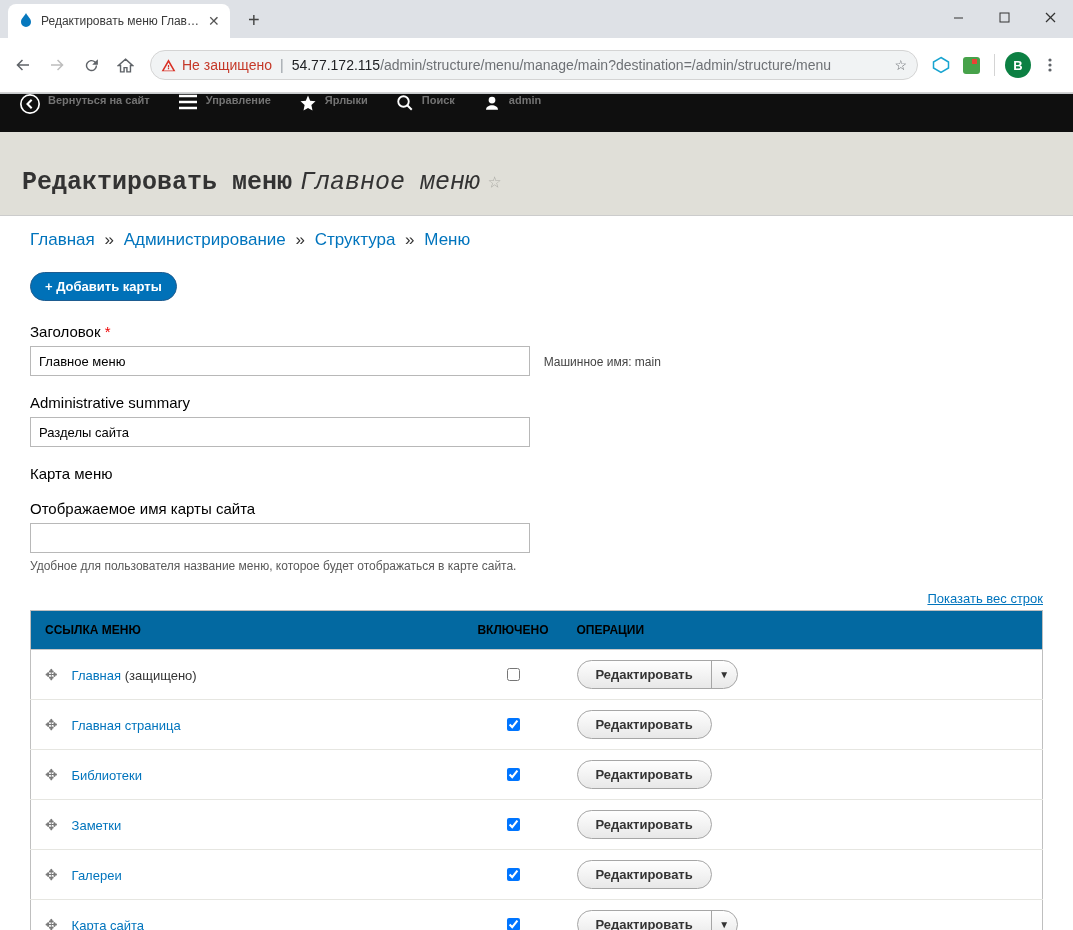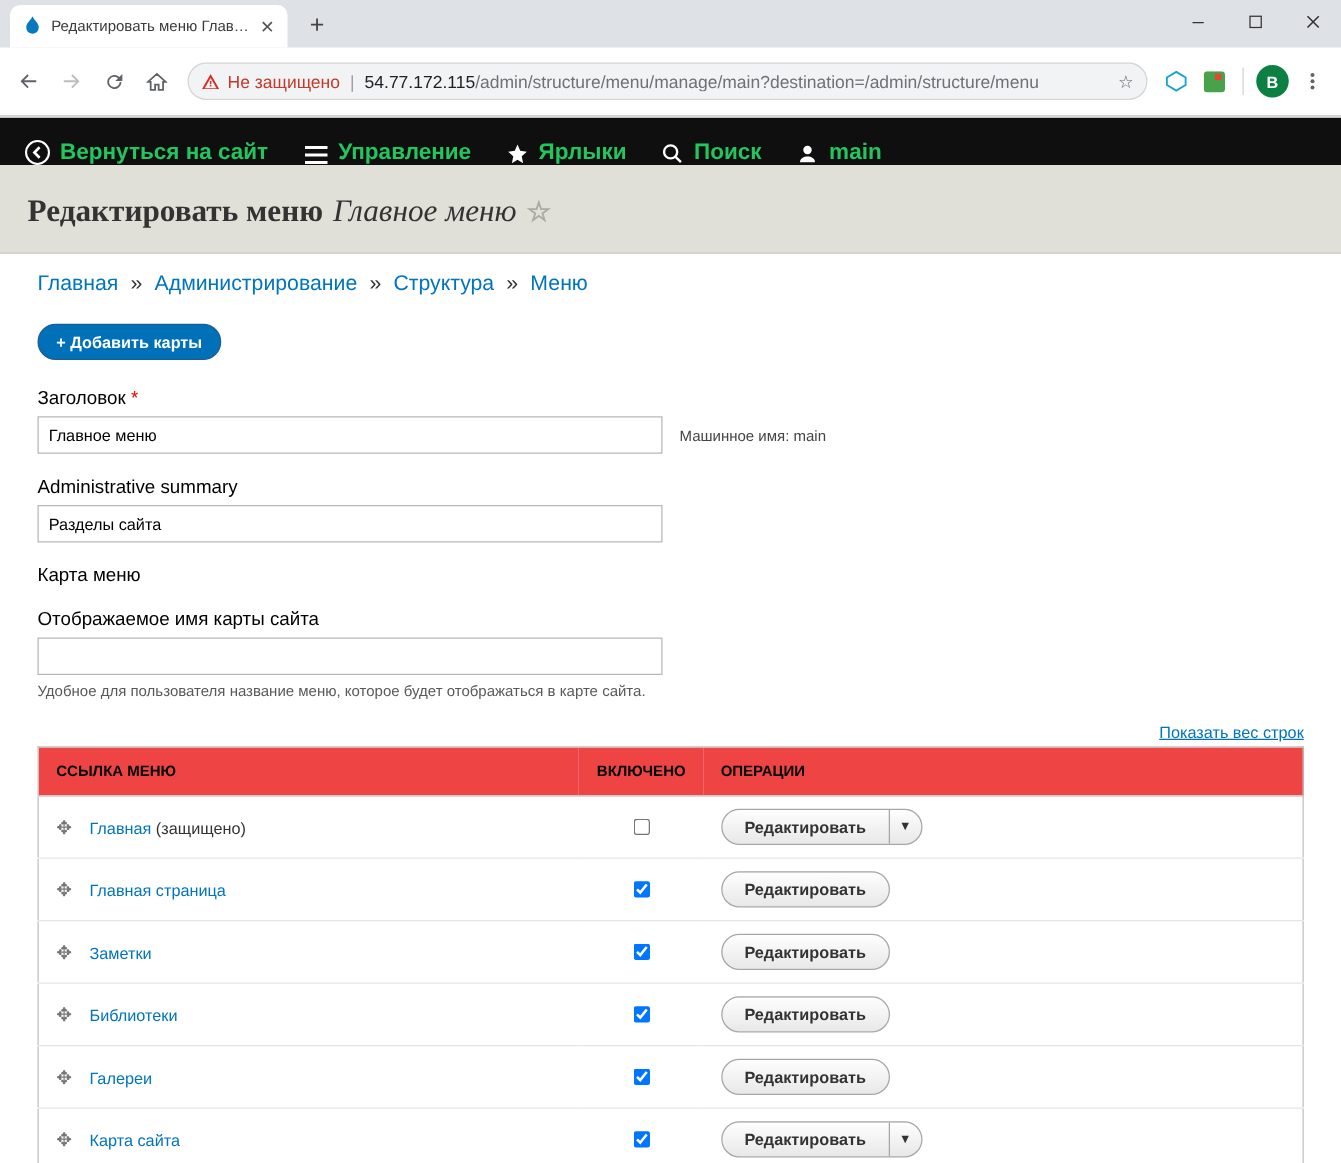--- a/index.html
+++ b/index.html
@@ -25,26 +25,26 @@
   .url-box .sep { color:#9aa0a6; }
   .url-box .dark { color:#202124; }
   .url-box .light { color:#6e7175; }
   .url-box .star { color:#5f6368; }
   .ext-icon { width:26px; height:26px; display:flex; align-items:center; justify-content:center; border-radius:50%;}
   .avatar { width:26px; height:26px; border-radius:50%; background:#0c8043; color:#fff; display:flex; align-items:center; justify-content:center; font-size:13px; font-weight:bold;}
   .vdiv { width:1px; height:22px; background:#d4d4d4; margin:0 6px;}
 
   
   .admin-toolbar { background:#0f0f0f; height:38px; display:flex; align-items:center; padding:0 6px; }
-  .admin-item { display:flex; align-items:flex-end; gap:8px; padding:0 14px; height:100%; color:#22c55e; font-weight:bold; font-size:18px; cursor:pointer;}
+  .admin-item { display:flex; align-items:flex-start; gap:8px; padding:0 14px; height:100%; color:#737373; font-weight:bold; font-size:11px; cursor:pointer;}
   .icon { display:inline-flex; }
 
   
   .page-header-region { background:#e0dfd8; padding:24px 22px 18px; border-bottom:1px solid #ccc;}
-  .page-title { font-family: Liberation Serif, serif; font-weight:bold; font-size:25px; color:#333; display:flex; align-items:center; gap:8px;}
+  .page-title { font-family: Liberation Mono, monospace; font-weight:bold; font-size:25px; color:#333; display:flex; gap:8px;margin-top:12px;}
   .page-title .emph { font-style:italic; font-weight:normal; }
   .page-title .star-o { color:#ababa5; font-size:22px; }
 
   
   .content { padding:14px 30px 28px; font-size:13px; }
   .breadcrumbs { font-size:17px; margin-bottom:22px;}
   .breadcrumbs a { color:#0074bd; text-decoration:none;}
   .breadcrumbs .sep { color:#333; margin:0 5px;}
 
   .btn-blue { display:inline-block; background:#0071b8; color:#fff; border:1px solid #1e5c90; border-radius:18px; padding:6px 14px; font-size:13px; font-weight:bold; cursor:pointer; text-decoration:none; margin-bottom:22px;}
@@ -54,21 +54,21 @@
   .form-label .req { color:#e00; }
   .text-input { width:500px; height:30px; border:1px solid #b8b8b8; padding:3px 8px; font-size:13px;}
   .machine-name { font-size:12px; color:#444; margin-left:10px;}
   .select-input { width:152px; height:28px; border:1px solid #999; background:linear-gradient(#fafafa,#e0e0e0); font-size:13px;}
   .desc { font-size:12px; color:#595959; margin-top:6px;}
 
   .show-weights { text-align:right; margin-bottom:4px;}
   .show-weights a { color:#0074bd; text-decoration:underline; font-size:13px;}
 
   table.menu-table { width:100%; border-collapse:collapse; border:1px solid #bfbfbf;}
-  table.menu-table th { background:#ef4444; text-align:left; font-size:12px; font-weight:bold; padding:12px 14px; border-bottom:1px solid #c8c8c8; text-transform:uppercase;}
+  table.menu-table th { background:#0369a1; text-align:left; font-size:12px; font-weight:bold; padding:12px 14px; border-bottom:1px solid #c8c8c8; text-transform:uppercase;}
   table.menu-table td { padding:10px 14px; border-bottom:1px solid #e6e6e1; font-size:13px; vertical-align:middle;}
   .row-link { color:#0074bd; text-decoration:none;}
   .disabled-note { color:#333;}
   .drag-handle { color:#787878; font-size:15px; cursor:move; margin-right:14px;}
   .col-enabled { width:90px; text-align:center;}
   .col-ops { width:480px;}
 
   .dropbutton { display:inline-flex; border:1px solid #a6a6a6; border-radius:18px; overflow:hidden; background:linear-gradient(#fefefe,#e8e8e8);}
   .dropbutton .main { padding:6px 18px; font-weight:bold; font-size:13px; cursor:pointer; color:#333;}
   .dropbutton .toggle { border-left:1px solid #a6a6a6; width:26px; display:flex; align-items:center; justify-content:center; cursor:pointer; font-size:10px; color:#333;}
@@ -204,21 +204,21 @@
     </span>
     <span>Поиск</span>
   </div>
   <div class="admin-item">
     <span class="icon">
       <svg width="18" height="18" viewBox="0 0 24 24">
           <circle cx="12" cy="8" r="4.5" fill="#fff"></circle>
           <path d="M4 21c0-4 4-6 8-6s8 2 8 6" fill="#fff"></path>
         </svg>
     </span>
-    <span>main</span>
+    <span>admin</span>
   </div>
 </div>
 
 <div class="page-header-region">
   <div class="page-title">
     <span>Редактировать меню</span>
     <span class="emph">Главное меню</span>
     <span class="star-o">☆</span>
   </div>
 </div>
@@ -280,28 +280,28 @@
             </span></td>
         </tr>
         <tr>
           <td><span class="drag-handle">✥</span><a href="#" class="row-link">Главная страница</a></td>
           <td class="col-enabled"><input type="checkbox" checked="" style=""></td>
           <td class="col-ops"><span class="dropbutton">
               <span class="main">Редактировать</span>
             </span></td>
         </tr>
         <tr>
+          <td><span class="drag-handle">✥</span><a href="#" class="row-link">Библиотеки</a></td>
+          <td class="col-enabled"><input type="checkbox" checked="" style=""></td>
+          <td class="col-ops"><span class="dropbutton">
+              <span class="main">Редактировать</span>
+            </span></td>
+        </tr>
+        <tr>
           <td><span class="drag-handle">✥</span><a href="#" class="row-link">Заметки</a></td>
-          <td class="col-enabled"><input type="checkbox" checked="" style=""></td>
-          <td class="col-ops"><span class="dropbutton">
-              <span class="main">Редактировать</span>
-            </span></td>
-        </tr>
-        <tr>
-          <td><span class="drag-handle">✥</span><a href="#" class="row-link">Библиотеки</a></td>
           <td class="col-enabled"><input type="checkbox" checked="" style=""></td>
           <td class="col-ops"><span class="dropbutton">
               <span class="main">Редактировать</span>
             </span></td>
         </tr>
         <tr>
           <td><span class="drag-handle">✥</span><a href="#" class="row-link">Галереи</a></td>
           <td class="col-enabled"><input type="checkbox" checked="" style=""></td>
           <td class="col-ops"><span class="dropbutton">
               <span class="main">Редактировать</span>

